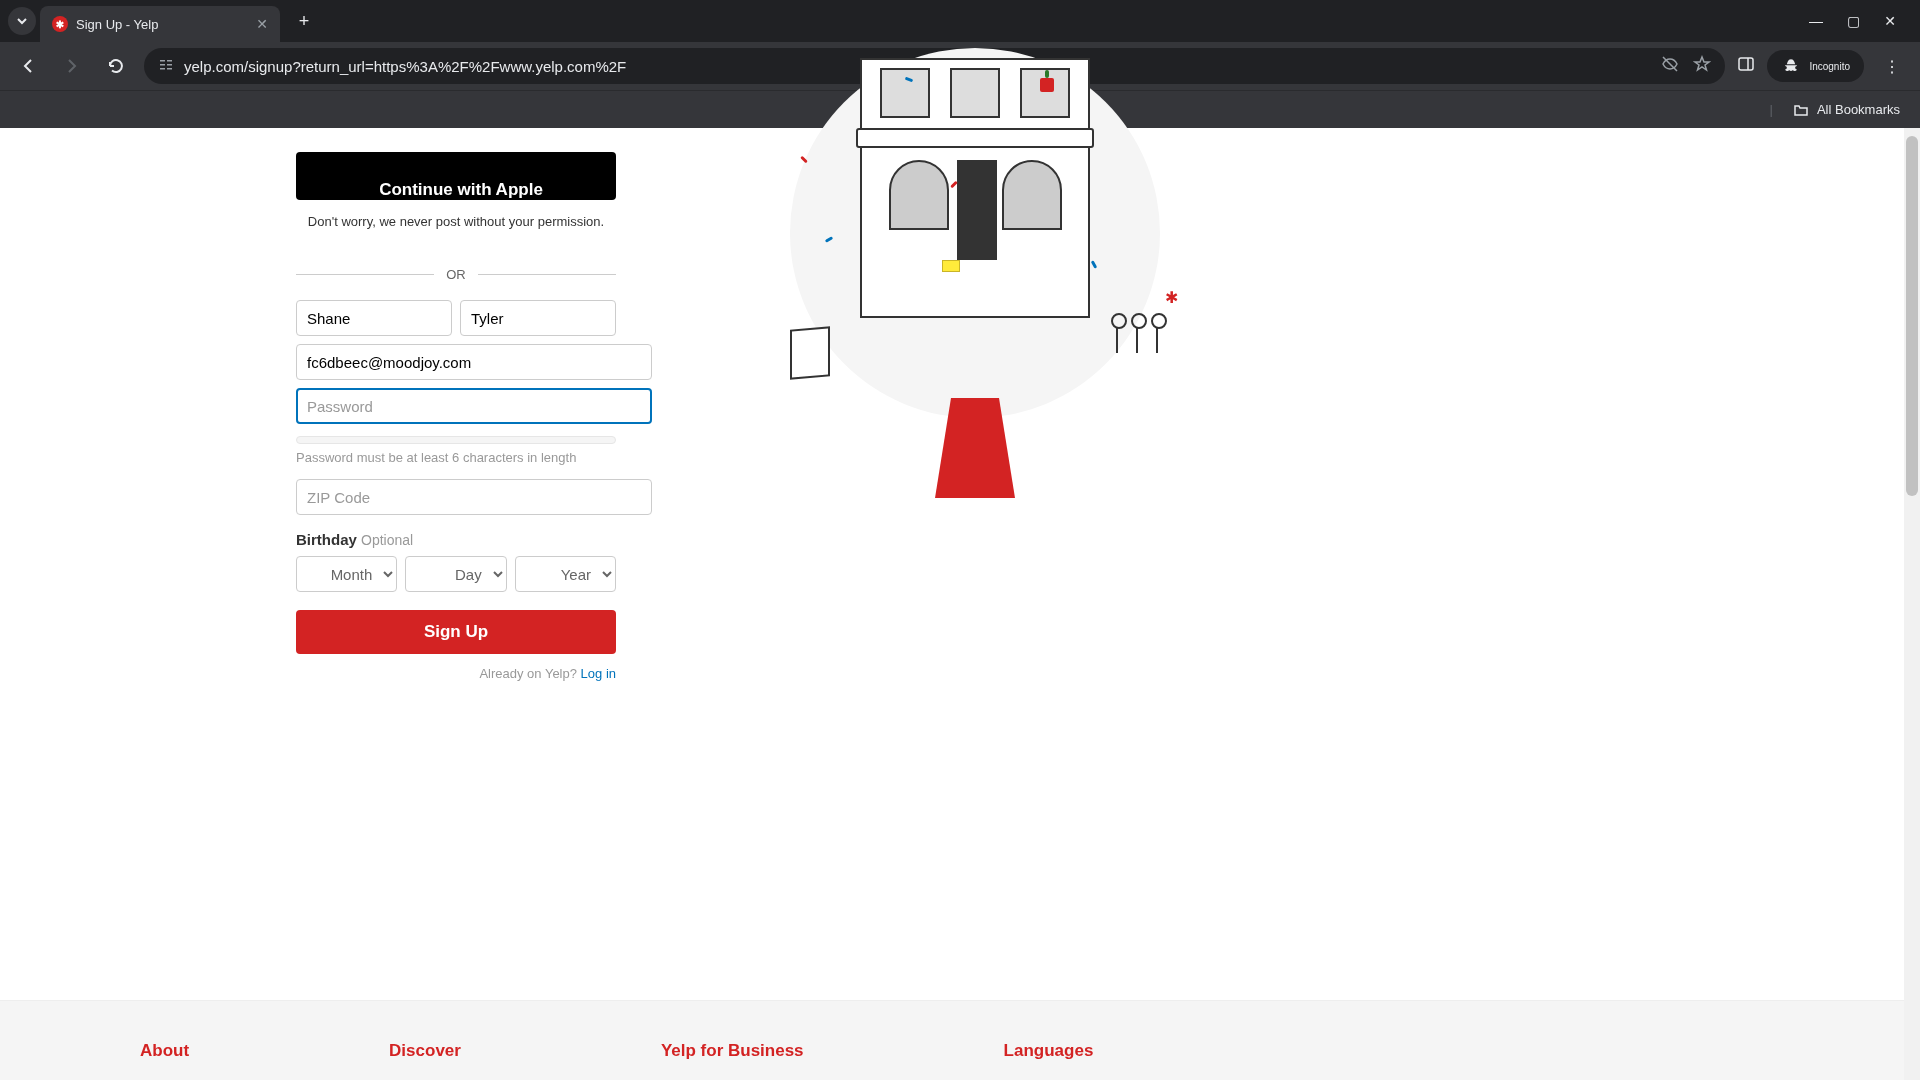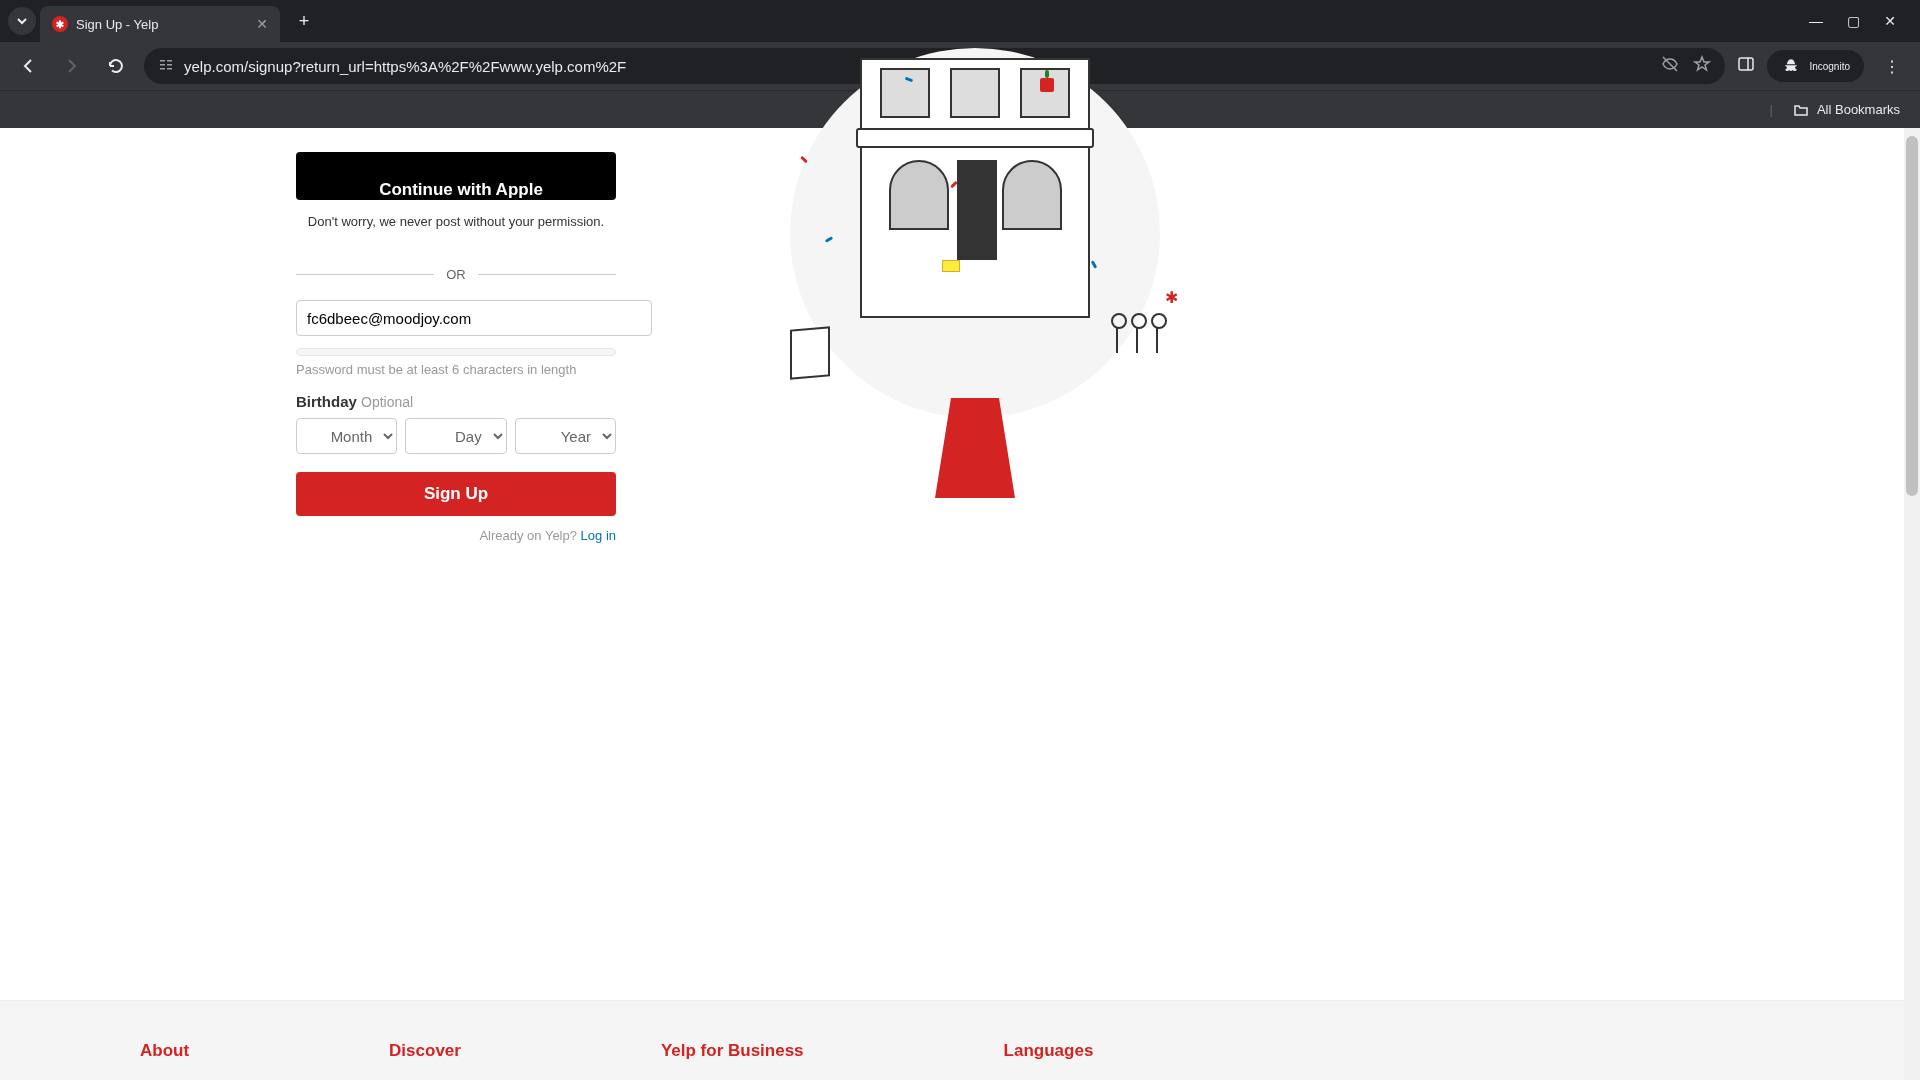--- a/index.html
+++ b/index.html
@@ -199,27 +199,37 @@
       <span>Continue with Apple</span>
     </button>
     <div class="permission-text">Don't worry, we never post without your permission.</div>
     
     <div class="or-sep">
       <div class="line"></div>
       <span class="or-text">OR</span>
       <div class="line"></div>
     </div>
     
+    <div class="name-row">
+      <input class="text-input" type="text" value="Shane" style="">
+      <input class="text-input" type="text" value="Tyler" style="">
+    </div>
     <div class="input-row">
       <input class="text-input" type="email" value="fc6dbeec@moodjoy.com" style="">
     </div>
+    <div class="input-row">
+      <input class="text-input focused" type="password" placeholder="Password" style="">
+    </div>
     
     <div class="strength-bar"></div>
     <div class="hint-text">Password must be at least 6 characters in length</div>
     
+    <div class="input-row" style="margin-top:14px;">
+      <input class="text-input" type="text" placeholder="ZIP Code" style="">
+    </div>
     
     <div class="birthday-row">
       <div class="birthday-label">
         <span class="bold">Birthday</span>
         <span class="optional">Optional</span>
       </div>
       <div class="select-row">
         <select><option>Month</option></select>
         <select><option>Day</option></select>
         <select><option>Year</option></select>

